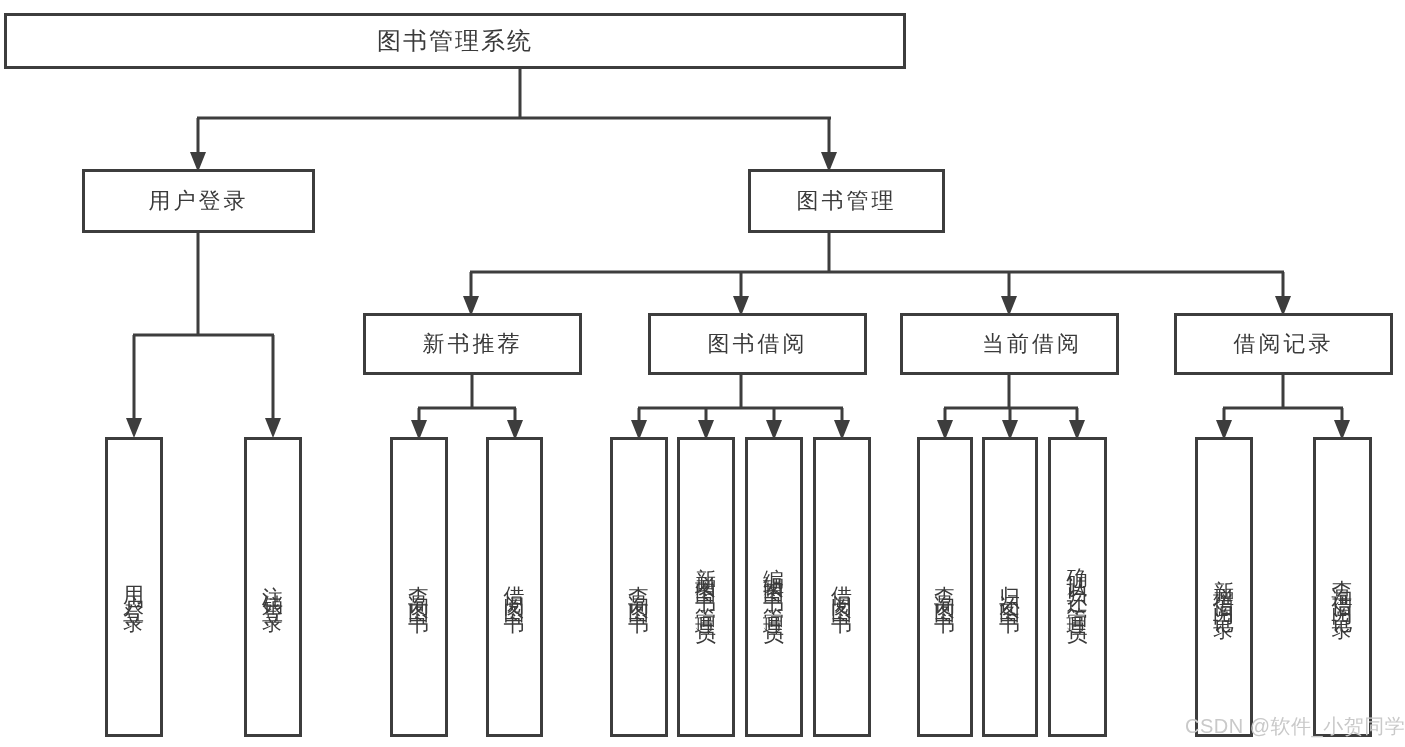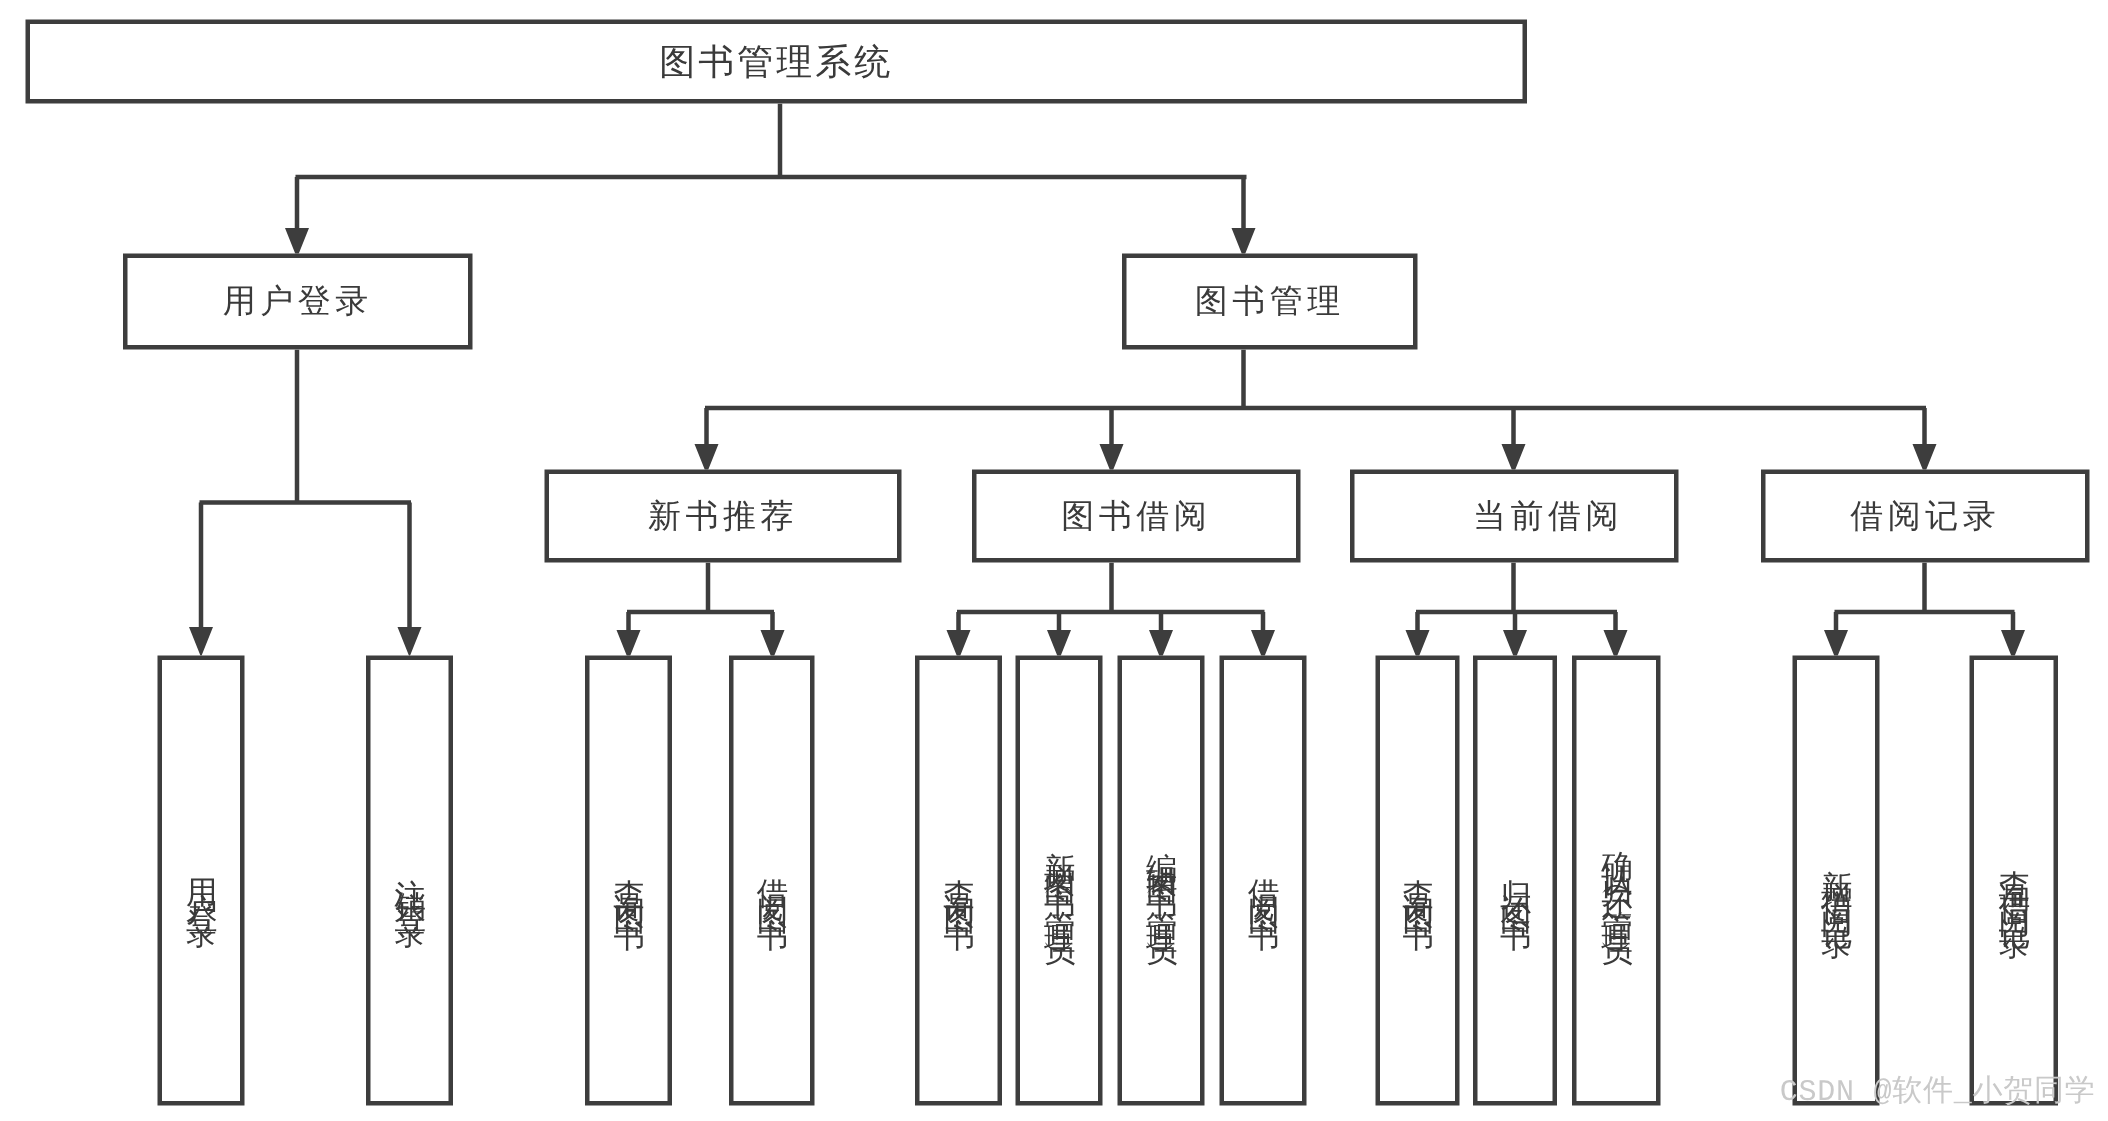--- a/index.html
+++ b/index.html
@@ -28,24 +28,24 @@
   .h1 { font-size: 24px; letter-spacing: 2px; }
   .v  {
     writing-mode: vertical-rl;
     font-size: 21px;
     letter-spacing: 9px;
     line-height: 1;
   }
   .v.tight { letter-spacing: 8px; }
 
   
-  .b-root   { left: 17px;   top: 13px;  width: 1001px; height: 56px; }
+  .b-root   { left: 4px;   top: 13px;  width: 902px; height: 56px; }
   .b-login  { left: 82px;   top: 169px; width: 233px;  height: 64px; }
   .b-mgmt   { left: 712px;  top: 169px; width: 197px;  height: 64px; margin-left: 36px; }
-  .b-nb     { left: 363px;  top: 313px; width: 238px;  height: 62px; }
+  .b-nb     { left: 363px;  top: 313px; width: 219px;  height: 62px; }
   .b-bb     { left: 632px;  top: 313px; width: 219px;  height: 62px; margin-left: 16px; }
   .b-cb     { left: 900px;  top: 313px; width: 219px;  height: 62px; padding-left: 45px; }
   .b-rec    { left: 1174px; top: 313px; width: 219px;  height: 62px; }
 
   
   .b-vlogin  { left: 105px;  top: 437px; width: 58px; height: 300px; }
   .b-vlogout { left: 244px;  top: 437px; width: 58px; height: 300px; }
   .b-nbq     { left: 390px;  top: 437px; width: 58px; height: 300px; }
   .b-nbb     { left: 486px;  top: 437px; width: 57px; height: 300px; }
   .b-bbq     { left: 610px;  top: 437px; width: 58px; height: 300px; }
@@ -61,21 +61,20 @@
   .watermark {
     position: absolute;
     left: 1185px;
     top: 713px;
     width: 212px;
     text-align: right;
     font-size: 20px;
     color: #c9c9c9;
     letter-spacing: 0.5px;
     white-space: nowrap;
-    font-family: Liberation Mono, monospace;
   }
 </style>
 </head>
 <body>
 
 <div class="stage">
 
   <svg class="wires" viewBox="0 0 1405 747" aria-hidden="true">
     <g stroke="#3d3d3d" stroke-width="3" fill="none">
       <path d="M520 69 L520 118 M197 118 L831 118 M198 118 L198 153 M829 118 L829 153"></path>

